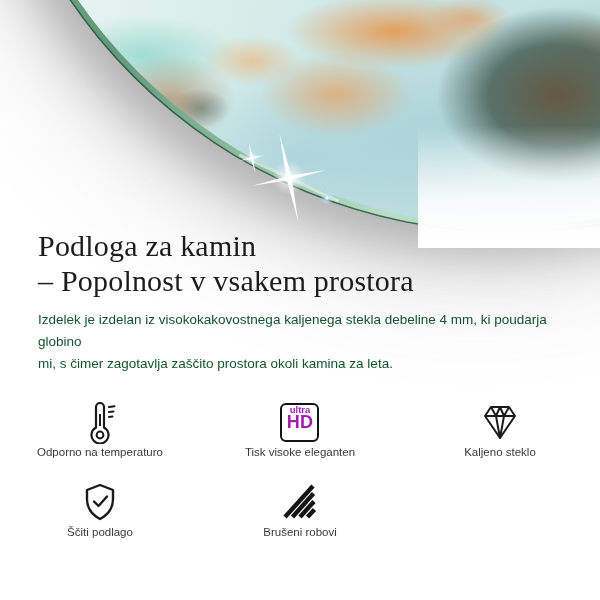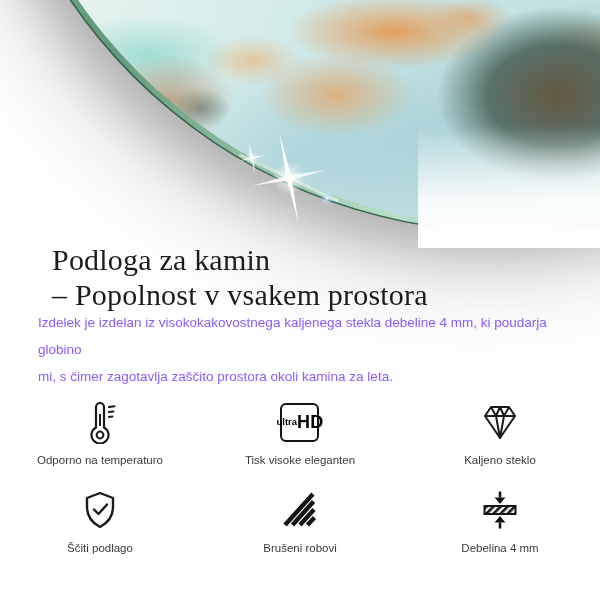--- a/index.html
+++ b/index.html
@@ -39,33 +39,33 @@
   }
   .sparkles{position:absolute;left:0;top:0;pointer-events:none;}
   
   .title{
     position:absolute;left:38px;top:228px;
     font-family:"Liberation Serif",serif;font-size:30px;line-height:35px;
     color:#1c1c1c;font-weight:400;letter-spacing:.2px;
   }
   .desc{
     position:absolute;left:38px;top:309px;width:545px;
-    font-size:13.5px;line-height:27px;color:#8b5cf6;
+    font-size:13.5px;line-height:22px;color:#14532d;
   }
   
   .features{
     position:absolute;left:0;top:398px;width:600px;
     display:grid;grid-template-columns:1fr 1fr 1fr;row-gap:20px;justify-items:center;
   }
   .feature{display:flex;flex-direction:column;align-items:center;}
   .ficon{height:48px;display:flex;align-items:center;justify-content:center;color:#1a1a1a;}
-  .flabel{margin-top:8px;font-size:11.5px;color:#3a3a3a;white-space:nowrap;}
+  .flabel{font-size:11.5px;color:#3a3a3a;white-space:nowrap;}
   .uhd-box{
     width:35px;height:35px;border:2.5px solid #141414;border-radius:6px;
-    display:flex;flex-direction:row;align-items:center;justify-content:center;color:#000000;
+    display:flex;flex-direction:column;align-items:center;color:#a21caf;
   }
   .uhd-top{font-size:9.5px;font-weight:700;line-height:10px;}
   .uhd-bot{font-size:18px;font-weight:700;line-height:15px;letter-spacing:.2px;}
   svg.icn{display:block;}
 </style>
 </head>
 <body>
 
 <div class="hero">
   <div class="glass-outer">
@@ -93,21 +93,21 @@
     <g transform="rotate(-12 252 158)" opacity="0.85">
       <polygon points="252,143 253.4,158 252,173 250.6,158" fill="#ffffff"></polygon>
       <polygon points="239,158 252,156.7 265,158 252,159.3" fill="#ffffff"></polygon>
     </g>
     <circle cx="252" cy="158" r="7" fill="url(#glowW)" opacity="0.8"></circle>
     <circle cx="327" cy="198" r="7" fill="url(#glowB)"></circle>
     <circle cx="327" cy="198" r="1.6" fill="#ffffff" opacity="0.9"></circle>
   </svg>
 </div>
 
-<h1 class="title" style="margin:14px;font-weight:400;">
+<h1 class="title" style="margin:0;font-weight:400;">
   <div>Podloga za kamin</div>
   <div>– Popolnost v vsakem prostora</div>
 </h1>
 
 <div class="desc">
   <div>Izdelek je izdelan iz visokokakovostnega kaljenega stekla debeline 4 mm, ki poudarja globino</div>
   <div>mi, s čimer zagotavlja zaščito prostora okoli kamina za leta.</div>
 </div>
 
 <div class="features">
@@ -167,31 +167,14 @@
           <line x1="5" y1="35" x2="33" y2="4"></line>
           <line x1="12.5" y1="35" x2="33.5" y2="11.5"></line>
           <line x1="20" y1="35" x2="34" y2="19.5"></line>
           <line x1="27.5" y1="35" x2="34.5" y2="27.5"></line>
         </g>
       </svg>
     </div>
     <div class="flabel">Brušeni robovi</div>
   </div>
 
-  <div class="feature">
-    <div class="ficon">
-      <svg class="icn" width="40" height="40" viewBox="0 0 40 40">
-        <defs>
-          <pattern id="hatch" patternUnits="userSpaceOnUse" width="5" height="5" patternTransform="rotate(45)">
-            <rect width="2.6" height="5" fill="#151515"></rect>
-          </pattern>
-        </defs>
-        <line x1="20" y1="1.5" x2="20" y2="7.5" stroke="#151515" stroke-width="2.6"></line>
-        <polygon points="14.6,7.5 25.4,7.5 20,14" fill="#151515"></polygon>
-        <rect x="4.5" y="16" width="31" height="8" fill="url(#hatch)" stroke="#151515" stroke-width="2"></rect>
-        <polygon points="14.6,32.5 25.4,32.5 20,26" fill="#151515"></polygon>
-        <line x1="20" y1="32.5" x2="20" y2="38.5" stroke="#151515" stroke-width="2.6"></line>
-      </svg>
-    </div>
-    <div class="flabel">Debelina 4 mm</div>
-  </div>
 
 </div>
 
 </body></html>

